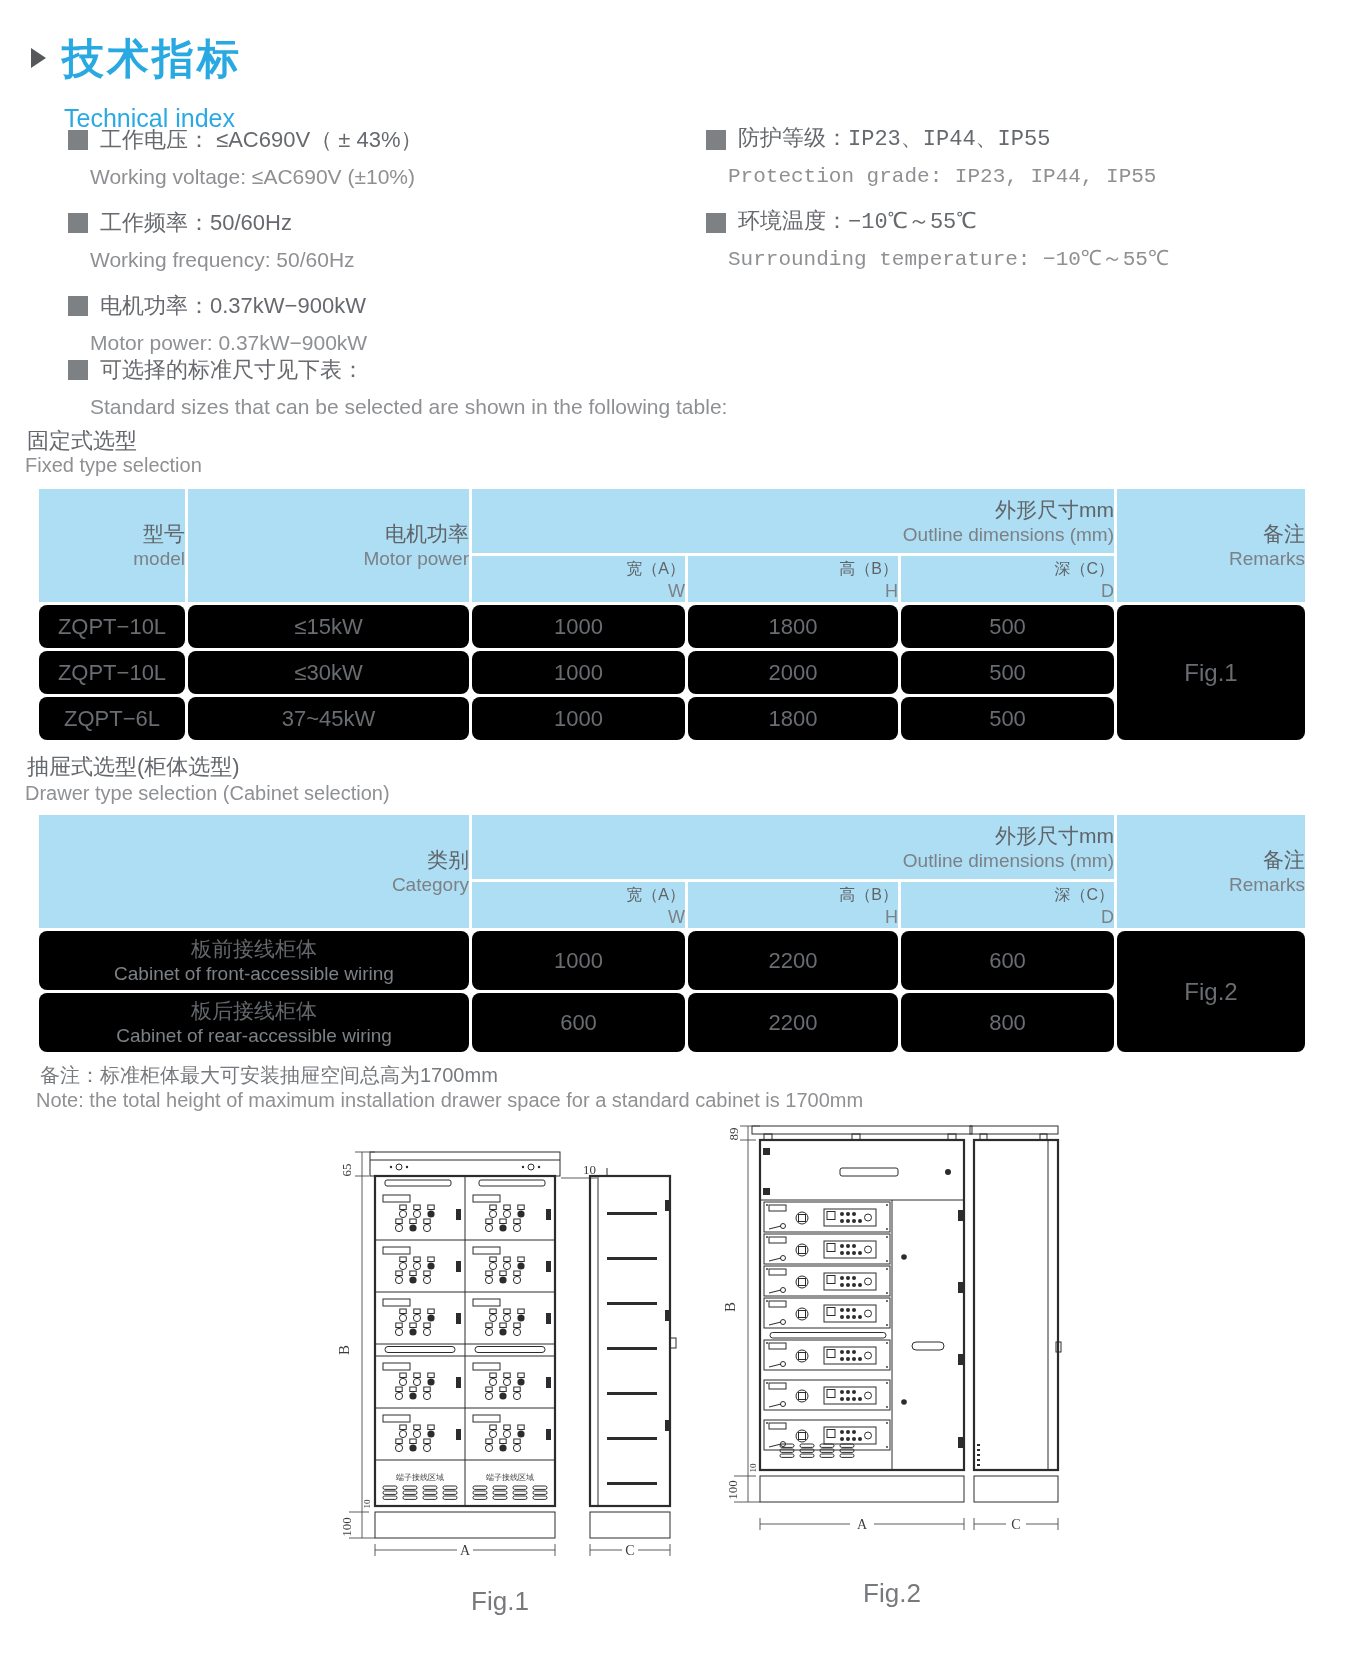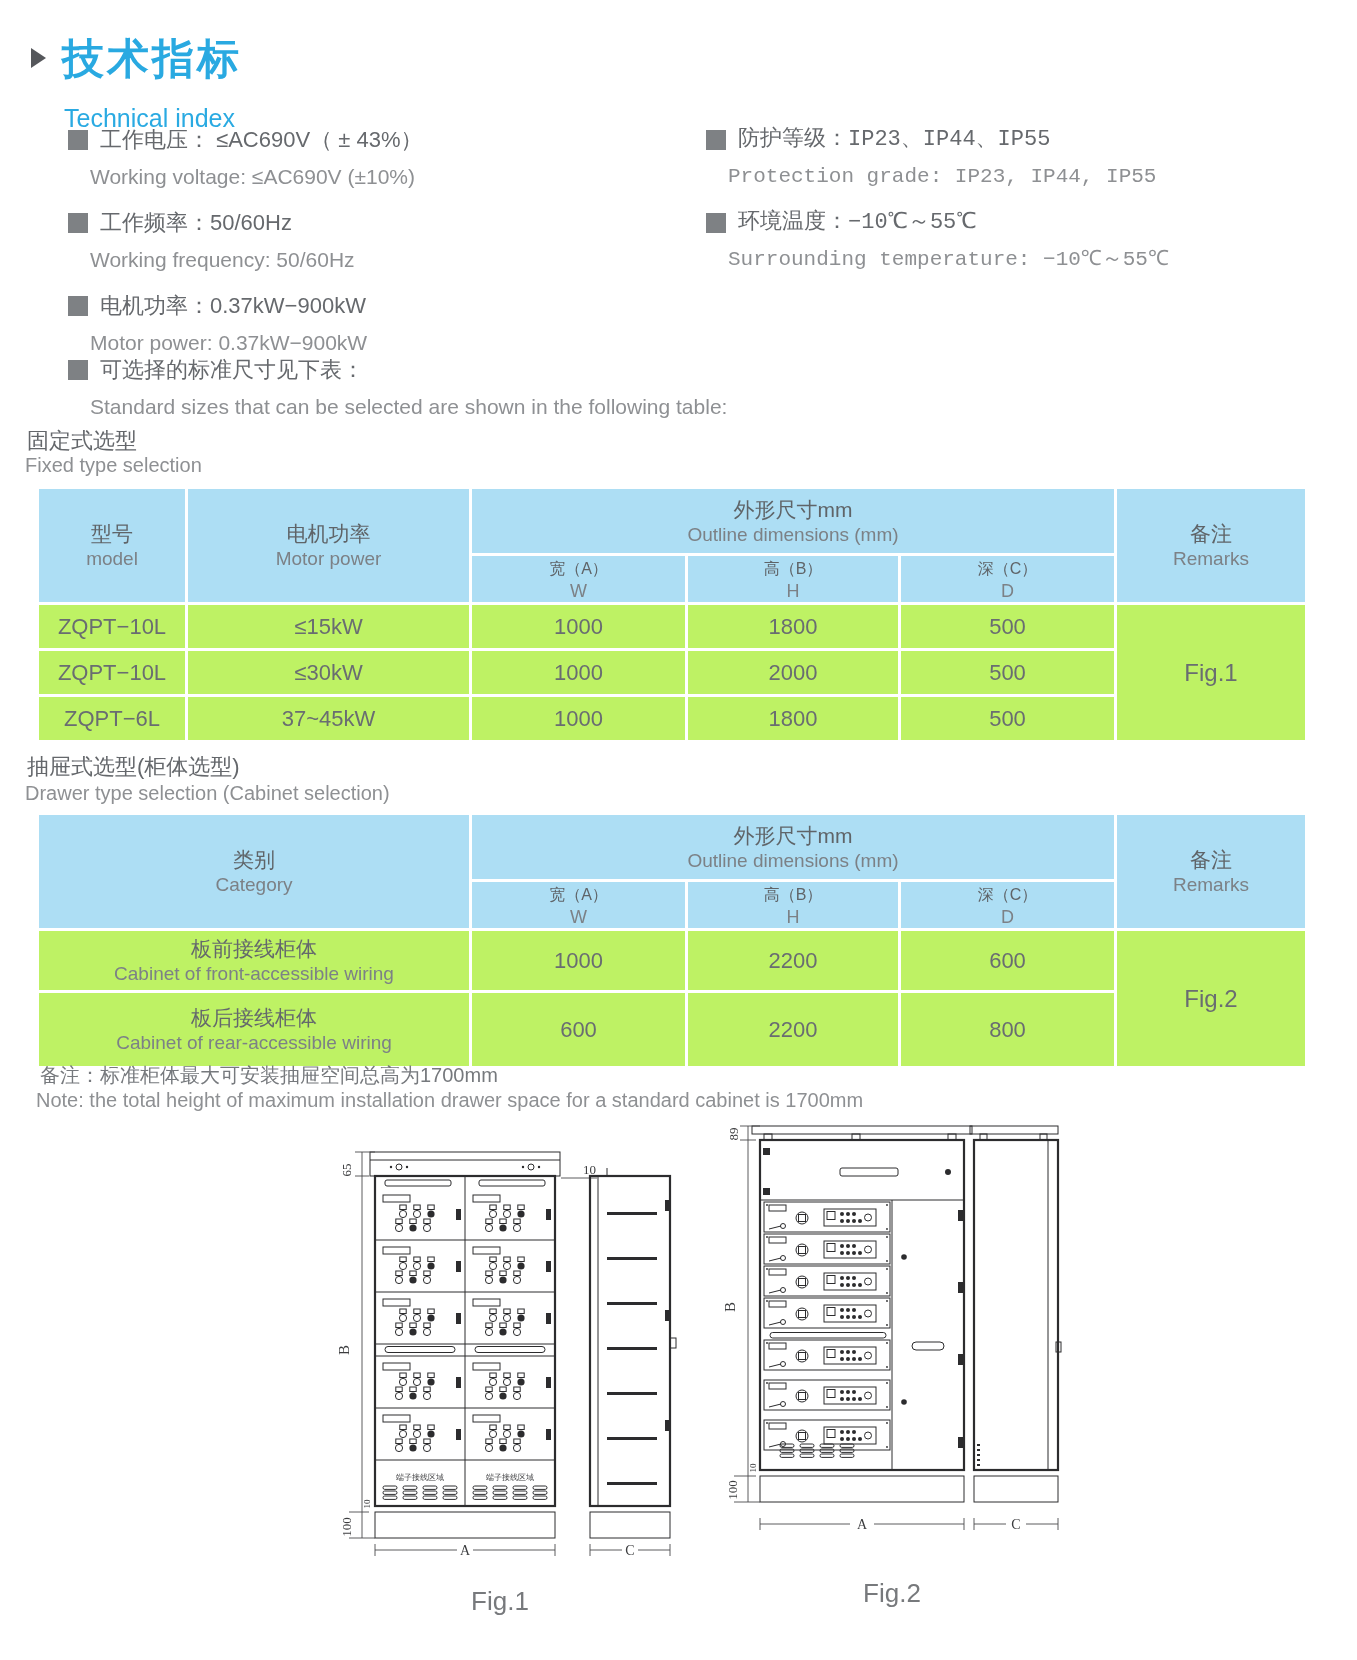--- a/index.html
+++ b/index.html
@@ -23,22 +23,22 @@
   .en-line{font-size:21px;line-height:24px;color:#8e9093;padding-left:22px;margin-top:11px;margin-bottom:13px;}
   .spec-note{position:absolute;left:68px;top:356px;width:900px;}
 
   
   .tbl-cap-zh{position:absolute;left:27px;font-size:22px;color:#64676b;}
   .tbl-cap-en{position:absolute;left:25px;font-size:20px;color:#8e9093;}
 
   
   table.spec-table{position:absolute;left:36px;border-collapse:separate;border-spacing:3px;
     table-layout:fixed;width:1272px;}
-  table.spec-table th{background:#addef4;font-weight:normal;text-align:center;vertical-align:middle;padding:0;}
-  table.spec-table td{background:#bef264;text-align:center;vertical-align:middle;padding:0;}
+  table.spec-table th{background:#addef4;font-weight:normal;text-align:right;vertical-align:middle;padding:0;}
+  table.spec-table td{background:#000000;text-align:center;vertical-align:middle;padding:0;border-radius:8px;}
   .hzh{font-size:21px;color:#5f6468;line-height:26px;}
   .hen{font-size:19px;color:#7c8186;line-height:23px;}
   .hzh2{font-size:16px;color:#5f6468;line-height:25px;}
   .hen2{font-size:18px;color:#7c8186;line-height:21px;}
   .cell-v{font-size:22px;color:#696d71;}
   .cell-zh{font-size:21px;color:#64686c;line-height:26px;}
   .cell-en{font-size:19px;color:#7c8186;line-height:23px;}
   .remark-v{font-size:24px;color:#696d71;}
 
   
@@ -226,21 +226,21 @@
     <tr style="height:59px">
       <td>
         <div class="cell-zh">板前接线柜体</div>
         <div class="cell-en">Cabinet of front-accessible wiring</div>
       </td>
       <td class="cell-v">1000</td>
       <td class="cell-v">2200</td>
       <td class="cell-v">600</td>
       <td rowspan="2" class="remark-v">Fig.2</td>
     </tr>
-    <tr style="height:73px">
+    <tr style="height:59px">
       <td>
         <div class="cell-zh">板后接线柜体</div>
         <div class="cell-en">Cabinet of rear-accessible wiring</div>
       </td>
       <td class="cell-v">600</td>
       <td class="cell-v">2200</td>
       <td class="cell-v">800</td>
     </tr>
   </tbody>
     </table>

